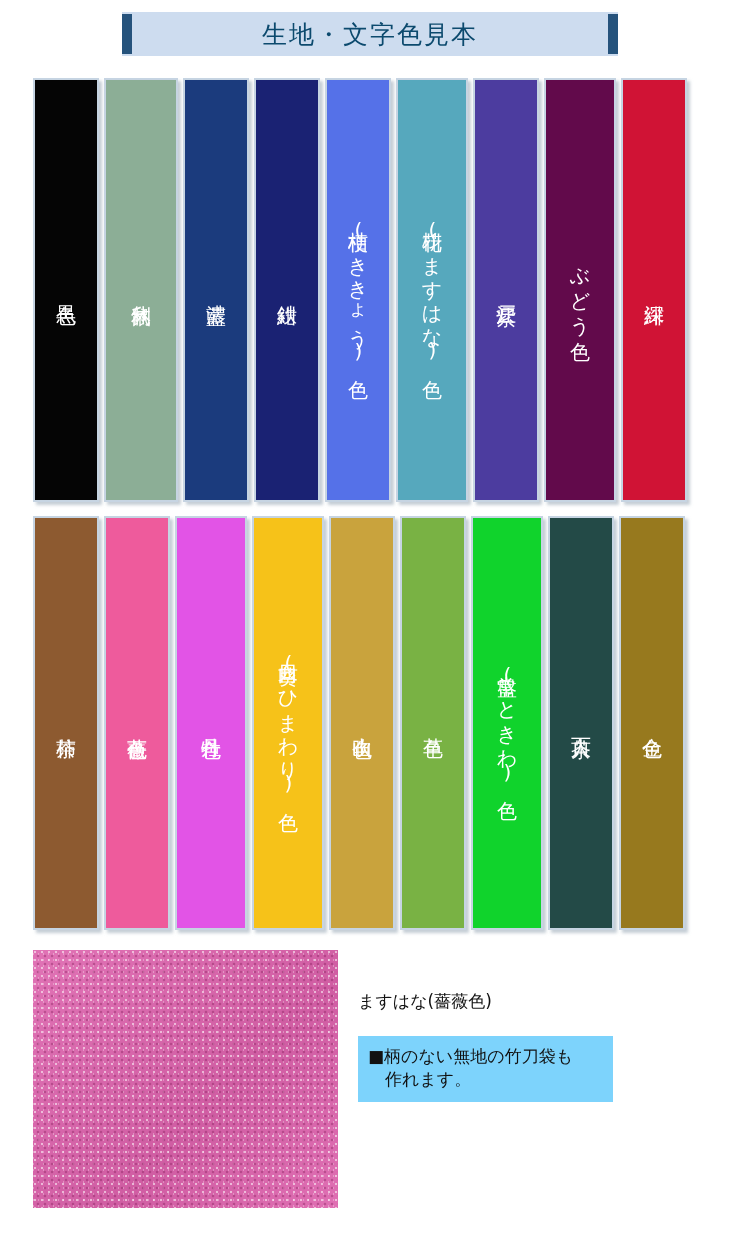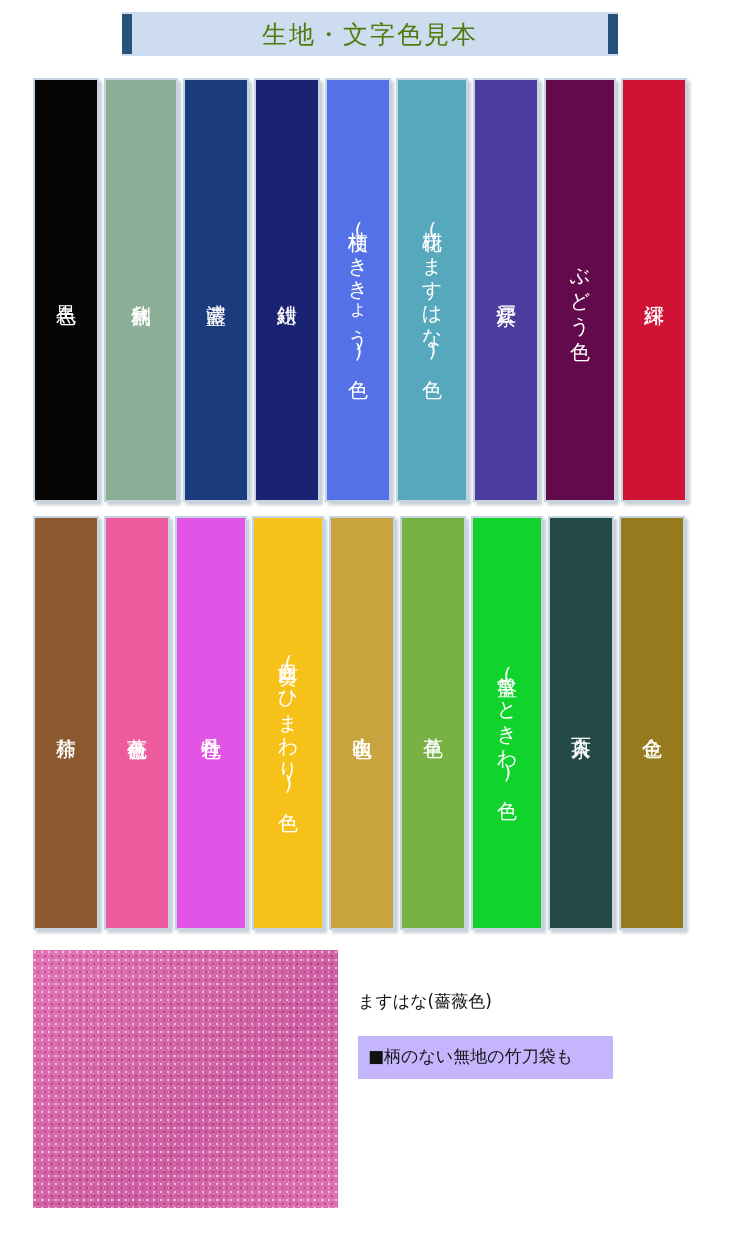--- a/index.html
+++ b/index.html
@@ -34,21 +34,21 @@
     top: 2px;
     width: 10px;
     height: 40px;
     background: #26537c;
   }
   .header .end-bar.left  { left: 0px; }
   .header .end-bar.right { right: 0px; }
   .header-title {
     font-size: 25px;
     letter-spacing: 2px;
-    color: #4d7c0f;
+    color: #0c4a6e;
     font-family: "DejaVu Serif", "Liberation Serif", serif;
     white-space: nowrap;
   }
 
   
   .swatch-row {
     position: absolute;
     left: 0;
     width: 730px;
     display: flex;
@@ -108,21 +108,21 @@
     font-family: "DejaVu Sans", "Liberation Sans", sans-serif;
     white-space: nowrap;
   }
   .note-box {
     position: absolute;
     left: 358px;
     top: 1036px;
     width: 255px;
     padding: 9px 20px 11px 10px;
     box-sizing: border-box;
-    background: #c4b5fd;
+    background: #7dd3fc;
   }
   .note-text {
     font-size: 17px;
     line-height: 1.35;
     color: #111;
     font-family: "DejaVu Sans", "Liberation Sans", sans-serif;
     text-indent: 0;
   }
   .note-text .note-line-2 { display: block; padding-left: 17px; }
 </style>
@@ -193,14 +193,15 @@
       <div class="swatch-label" style="color: rgb(255, 255, 255);">金色</div>
     </div>
   </div>
 
 <div class="fabric-photo"></div>
 <div class="fabric-caption">ますはな(薔薇色)</div>
 
 <div class="note-box">
   <div class="note-text">
     <span>■</span><span>柄のない無地の竹刀袋も</span>
+    <span class="note-line-2">作れます。</span>
   </div>
 </div>
 
 </body></html>

